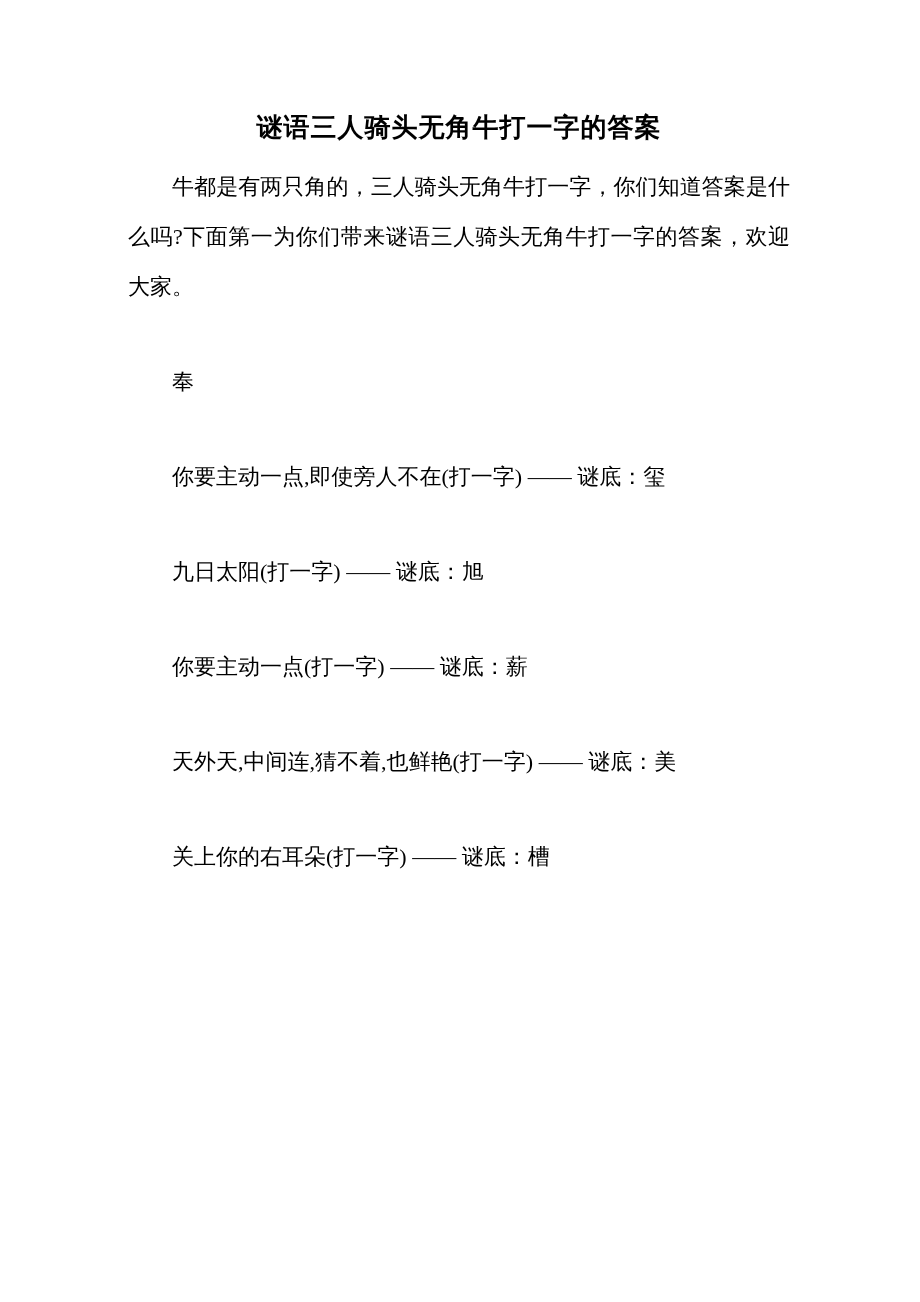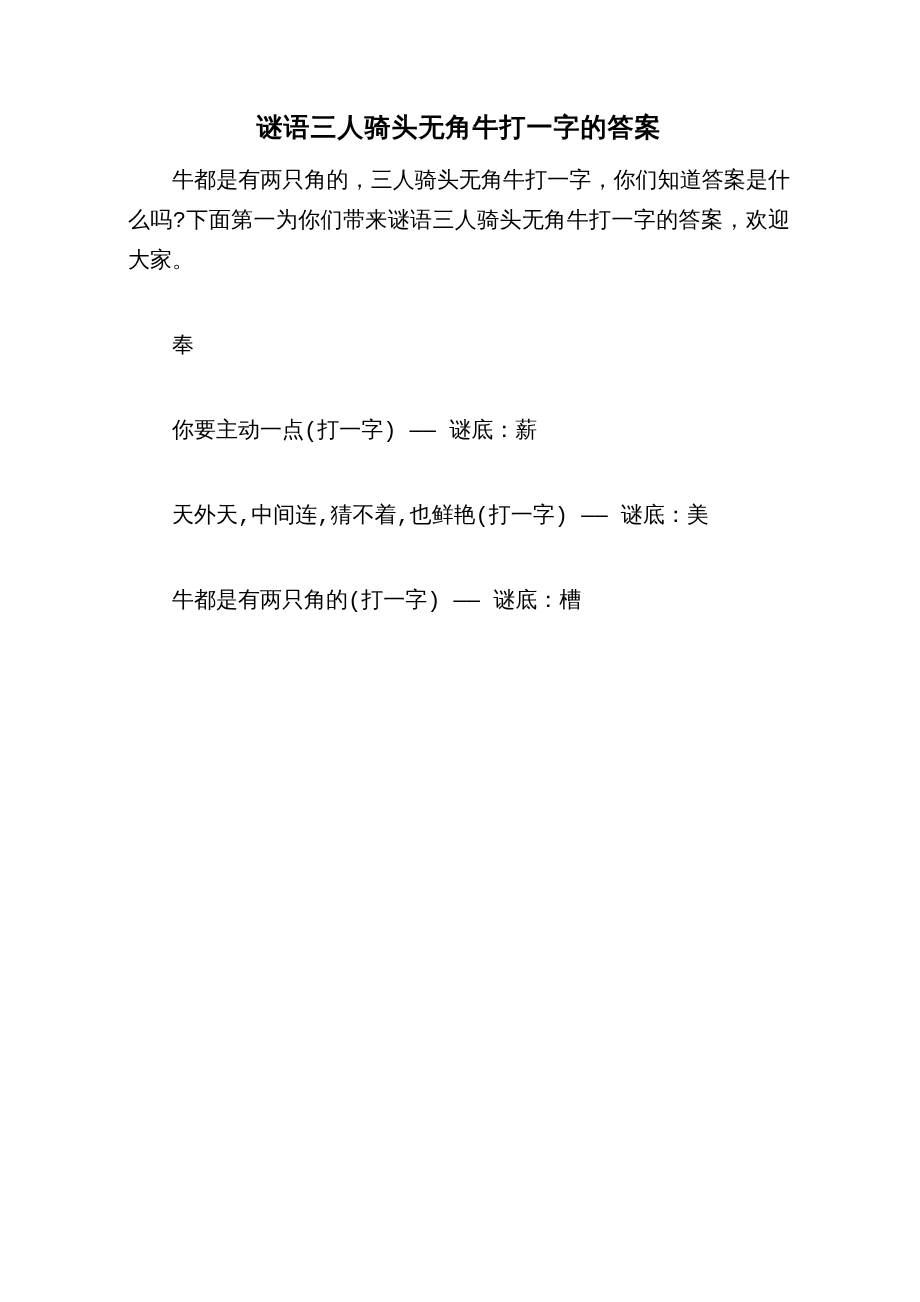--- a/index.html
+++ b/index.html
@@ -21,40 +21,41 @@
   .doc-title {
     font-size: 26px;
     font-weight: bold;
     text-align: center;
     line-height: 44px;
     margin: 0 0 12px 0;
     letter-spacing: 1px;
   }
   .doc-para {
     font-size: 22px;
-    line-height: 40px;
+    line-height: 50px;
     margin: 0 0 45px 0;
     text-indent: 2em;
     text-align: justify;
     max-width: 662px;
-    font-family: Liberation Mono, monospace;
   }
 </style>
 </head>
 <body>
 
 <div class="page">
   <h1 class="doc-title">谜语三人骑头无角牛打一字的答案</h1>
 
   <p class="doc-para">牛都是有两只角的，三人骑头无角牛打一字，你们知道答案是什么吗?下面第一为你们带来谜语三人骑头无角牛打一字的答案，欢迎大家。</p>
 
   <p class="doc-para">奉</p>
 
+  <p class="doc-para">你要主动一点,即使旁人不在(打一字) —— 谜底：玺</p>
 
+  <p class="doc-para">九日太阳(打一字) —— 谜底：旭</p>
 
 
 
   <p class="doc-para">你要主动一点(打一字) —— 谜底：薪</p>
 
   <p class="doc-para">天外天,中间连,猜不着,也鲜艳(打一字) —— 谜底：美</p>
 
-  <p class="doc-para">牛都是有两只角的(打一字) —— 谜底：槽</p>
+  <p class="doc-para">关上你的右耳朵(打一字) —— 谜底：槽</p>
 </div>
 
 </body></html>

